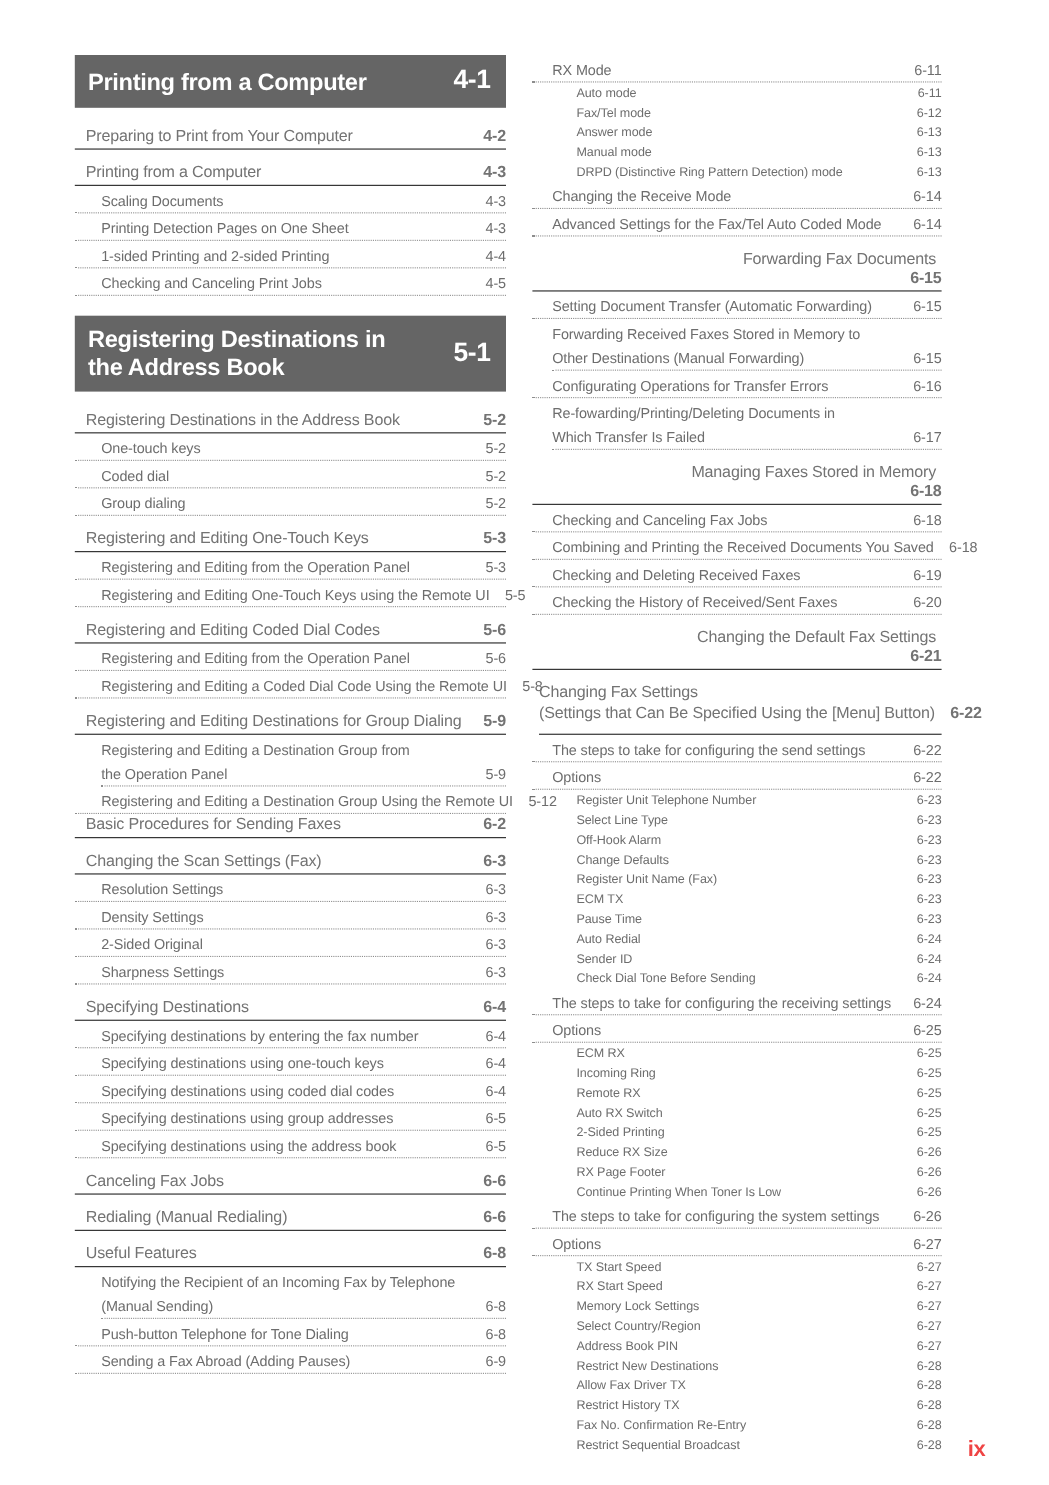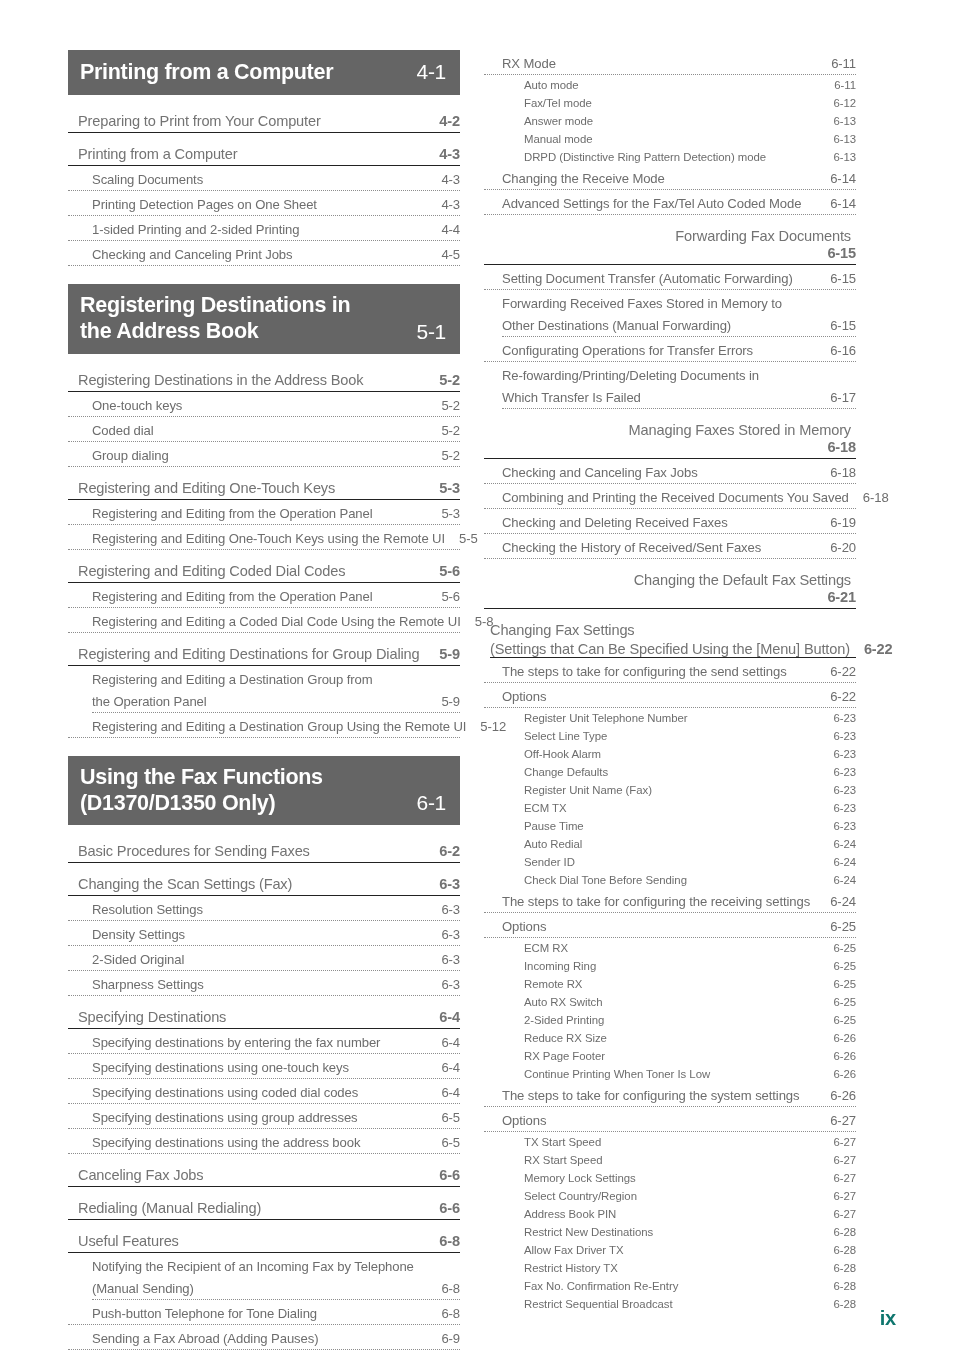--- a/index.html
+++ b/index.html
@@ -63,28 +63,29 @@
     font-size: 21.5px;
     font-weight: bold;
     line-height: 1.22;
     letter-spacing: -0.3px;
     white-space: pre-line;
   }
   .chapter.two-line .chapter-title {
     text-indent: 0;
   }
   .chapter-page {
-    font-size: 21px;
-    font-weight: normal;
+    font-size: 24px;
+    font-weight: bold;
     letter-spacing: -0.3px;
     padding-bottom: 1px;
     white-space: nowrap;
   }
   .chapter.spacer-top {
     margin-top: 18px;
+    align-items: center;
   }
 
   
   .entry {
     display: flex;
     align-items: flex-end;
     width: 100%;
     box-sizing: border-box;
   }
   .entry .label {
@@ -128,21 +129,21 @@
     padding-bottom: 0;
   }
   .lvl2.wrap .line1 {
     padding-left: 0;
     white-space: nowrap;
   }
   .lvl2.wrap .row2 {
     display: flex;
     align-items: flex-end;
     border-bottom: 1.4px solid #222222;
-    padding-bottom: 0;
+    padding-bottom: 10px;
     margin-top: 3px;
   }
 
   
   .lvl3 {
     font-size: 13.1px;
     color: #6d6d6d;
     padding: 2px 0 3px 24px;
     border-bottom: 1.3px dotted #8d8d8d;
     margin-top: 4px;
@@ -182,21 +183,21 @@
   .col-right .lvl3 { padding-left: 18px; }
   .col-right .lvl4 { padding-left: 40px; }
 
   
   .folio {
     position: absolute;
     right: 58px;
     bottom: 20px;
     font-size: 20px;
     font-weight: bold;
-    color: #0f766e;
+    color: #ef4444;
     letter-spacing: -0.2px;
   }
 </style>
 </head>
 <body>
 
 <div class="page">
   <div class="columns">
     <div class="col col-left">
         <div class="chapter">
@@ -296,25 +297,20 @@
         <div class="entry lvl3 wrap"><span class="line1">Registering and Editing a Destination Group from</span><div class="row2">
             <span class="label">the Operation Panel</span>
             <span class="leader"></span>
             <span class="pg">5-9</span>
           </div></div>
         <div class="entry lvl3">
           <span class="label">Registering and Editing a Destination Group Using the Remote UI</span>
           <span class="leader"></span>
           <span class="pg">5-12</span>
         </div>
-        <div class="chapter two-line spacer-top">
-          <span class="chapter-title">Using the Fax Functions
-    (D1370/D1350 Only)</span>
-          <span class="chapter-page">6-1</span>
-        </div>
         <div class="entry lvl2 first">
           <span class="label">Basic Procedures for Sending Faxes</span>
           <span class="leader"></span>
           <span class="pg">6-2</span>
         </div>
         <div class="entry lvl2">
           <span class="label">Changing the Scan Settings (Fax)</span>
           <span class="leader"></span>
           <span class="pg">6-3</span>
         </div>

